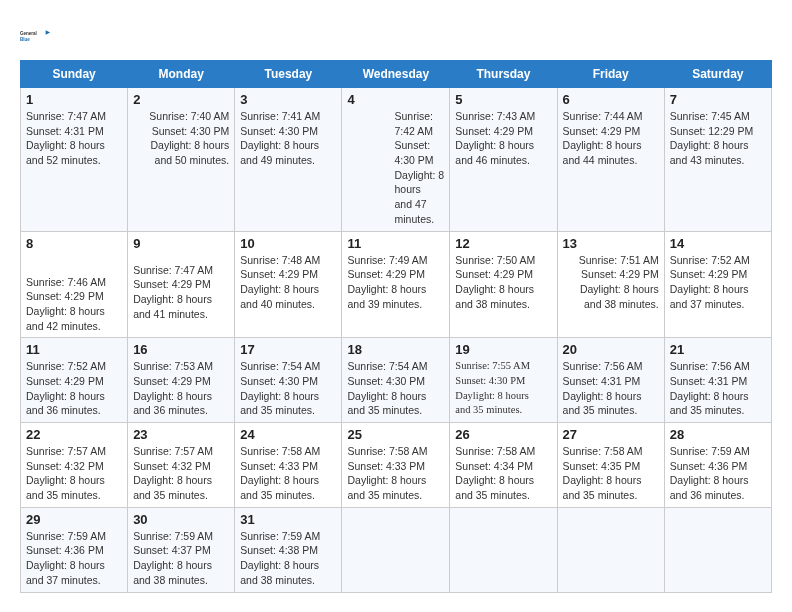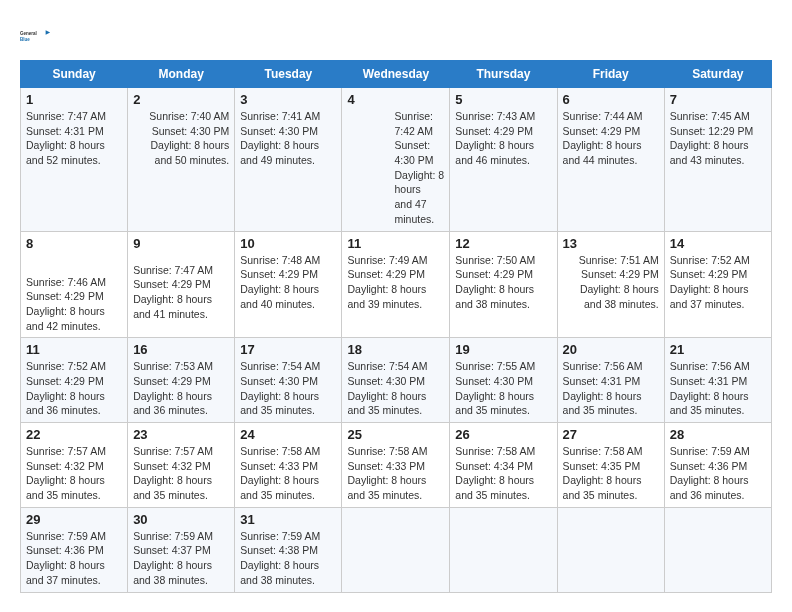--- a/index.html
+++ b/index.html
@@ -238,21 +238,21 @@
         </td>
         <td>
           <span class="day-number">18</span>
           <div class="day-info" style="white-space: pre-line;">Sunrise: 7:54 AM
 Sunset: 4:30 PM
 Daylight: 8 hours
 and 35 minutes.</div>
         </td>
         <td>
           <span class="day-number">19</span>
-          <div class="day-info" style="white-space: pre-line;">Sunrise: 7:55 AM
+          <div class="day-info" style="white-space: pre-line; font-family: Liberation Serif, serif;">Sunrise: 7:55 AM
 Sunset: 4:30 PM
 Daylight: 8 hours
 and 35 minutes.</div>
         </td>
         <td>
           <span class="day-number">20</span>
           <div class="day-info" style="white-space: pre-line;">Sunrise: 7:56 AM
 Sunset: 4:31 PM
 Daylight: 8 hours
 and 35 minutes.</div>

